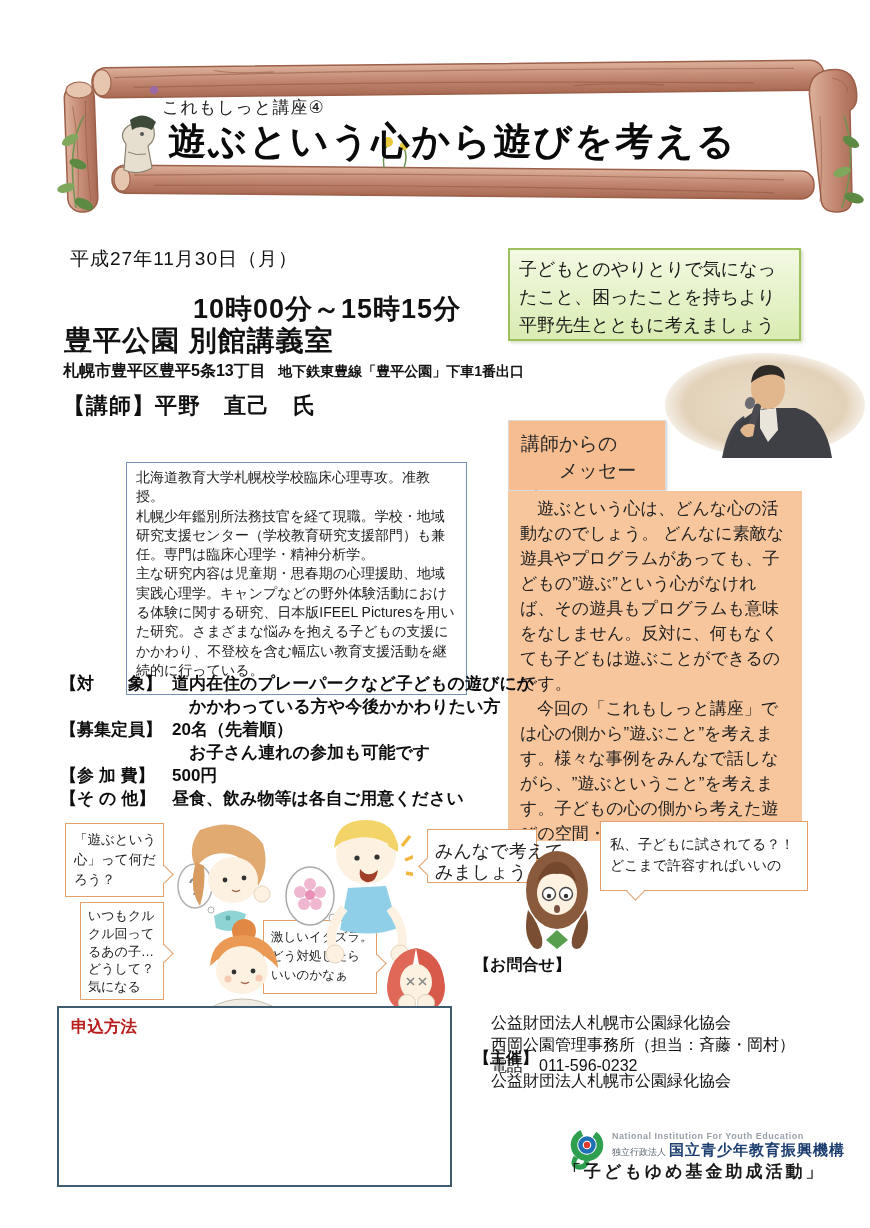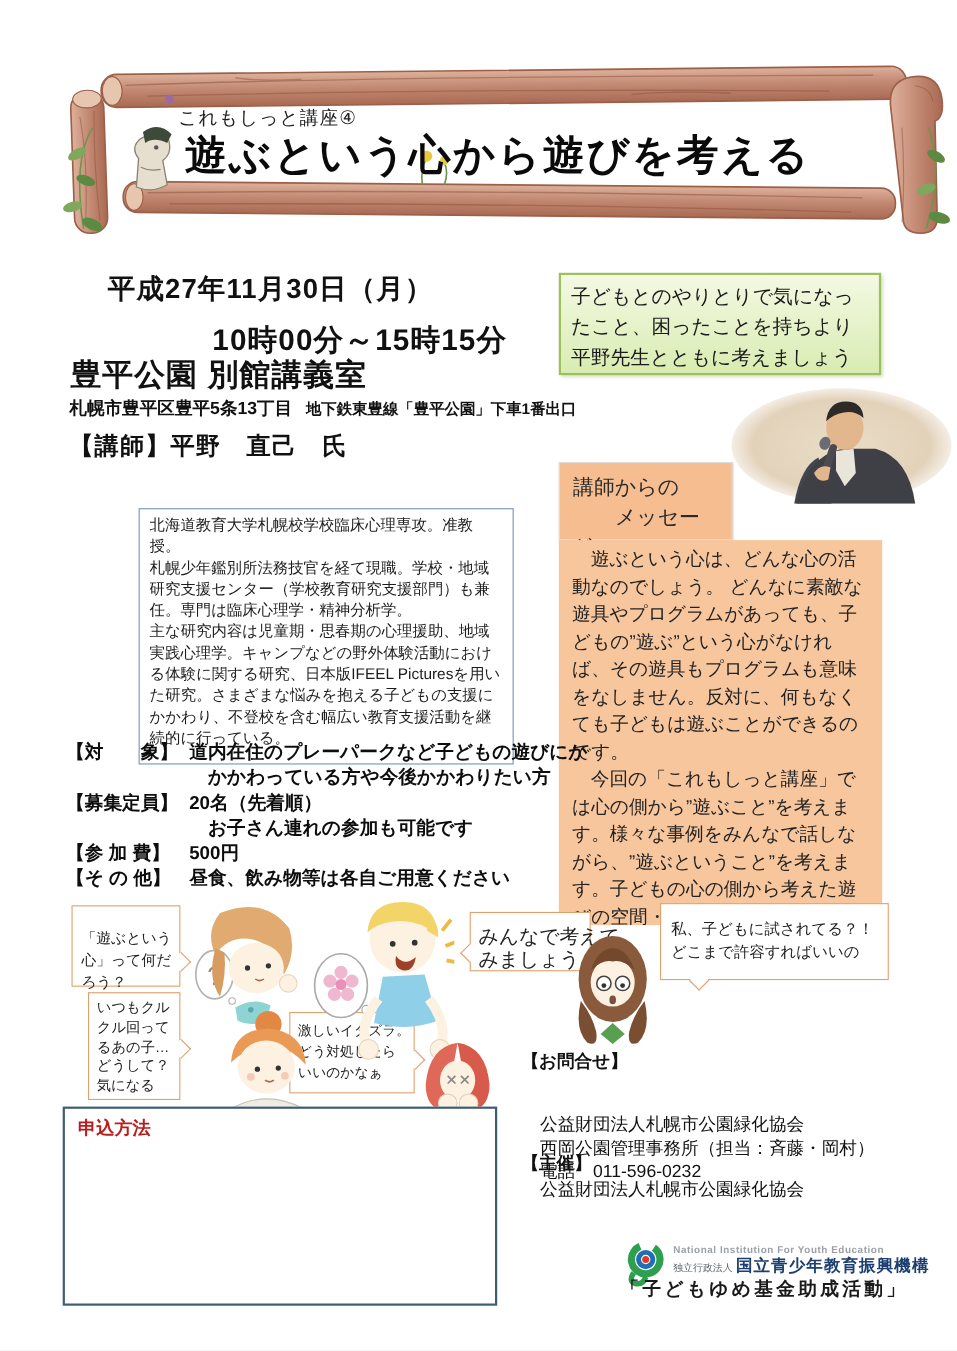--- a/index.html
+++ b/index.html
@@ -12,21 +12,21 @@
   .prewrap { white-space:pre-line;margin-top:35px; }
   .pre { white-space:pre; }
 
   
   .frame { left:54px; top:56px; }
   .creature { left:112px; top:112px; }
   .course-label { left:162px; top:96px; font-size:17px; color:#222; letter-spacing:1px; }
   .main-title { left:168px; top:116px; font-size:38px; font-weight:bold; color:#0a0a0a; letter-spacing:2px; }
 
   
-  .ev-date  { left:70px;  top:246px; font-size:25px; font-weight:bold; letter-spacing:1px;margin-left:28px; }
+  .ev-date  { left:70px;  top:246px; font-size:19px; font-weight:normal; letter-spacing:1px; }
   .ev-time  { left:193px; top:291px; font-size:27px; font-weight:bold; letter-spacing:1px; }
   .ev-venue { left:64px;  top:322px; font-size:28px; font-weight:bold; letter-spacing:1px; }
   .ev-address { left:63px; top:361px; font-size:16px; font-weight:bold; }
   .ev-address .access { font-size:14px; margin-left:8px; }
 
   .green-box {
     left:508px; top:248px; width:293px; height:93px; box-sizing:border-box;
     background:linear-gradient(#f3f9e3,#d9ecb2);
     border:2px solid #9bc05c; box-shadow:2px 2px 3px rgba(140,160,90,.35);
     padding:5px 9px; font-size:18px; line-height:28px; color:#1a1a1a;
@@ -60,21 +60,21 @@
 
   
   .bubble { background:#fff; border:1.5px solid #e2a06c; color:#222; box-sizing:border-box; }
   .bubble::after {
     content:""; position:absolute; width:12px; height:12px; background:#fff;
     transform:rotate(45deg);
   }
   .tail-r::after { right:-7.5px; border-top:1.5px solid #e2a06c; border-right:1.5px solid #e2a06c; }
   .tail-l::after { left:-7.5px; border-bottom:1.5px solid #e2a06c; border-left:1.5px solid #e2a06c; }
   .tail-b::after { bottom:-7.5px; border-bottom:1.5px solid #e2a06c; border-right:1.5px solid #e2a06c; }
-  .b1 { left:65px;  top:823px; width:99px;  height:74px; font-size:13.5px; line-height:20px; padding:19px 8px; }
+  .b1 { left:65px;  top:823px; width:99px;  height:74px; font-size:13.5px; line-height:20px; padding:6px 8px; }
   .b1::after { top:44px; }
   .b2 { left:80px;  top:902px; width:84px;  height:98px; font-size:13px;   line-height:17.8px; padding:4px 7px; }
   .b2::after { top:44px; }
   .b3 { left:263px; top:920px; width:114px; height:74px; font-size:12.5px; line-height:19px; padding:7px 7px; }
   .b3::after { top:36px; }
   .b4 { left:427px; top:829px; width:110px; height:54px; font-size:18px; line-height:21px; padding:11px 7px; }
   .b4::after { top:30px; }
   .b5 { left:600px; top:821px; width:208px; height:70px; font-size:14px;   line-height:21px; padding:12px 9px; }
   .b5::after { left:28px; }
 

